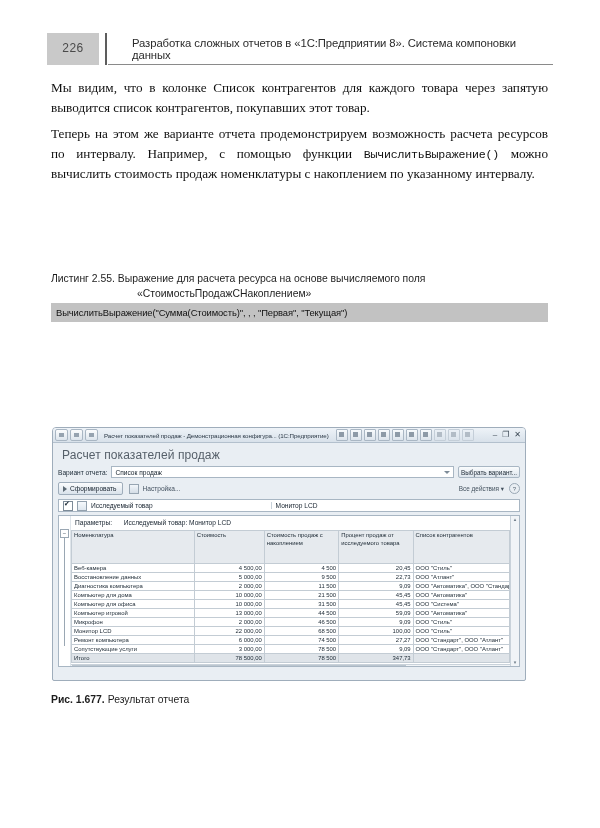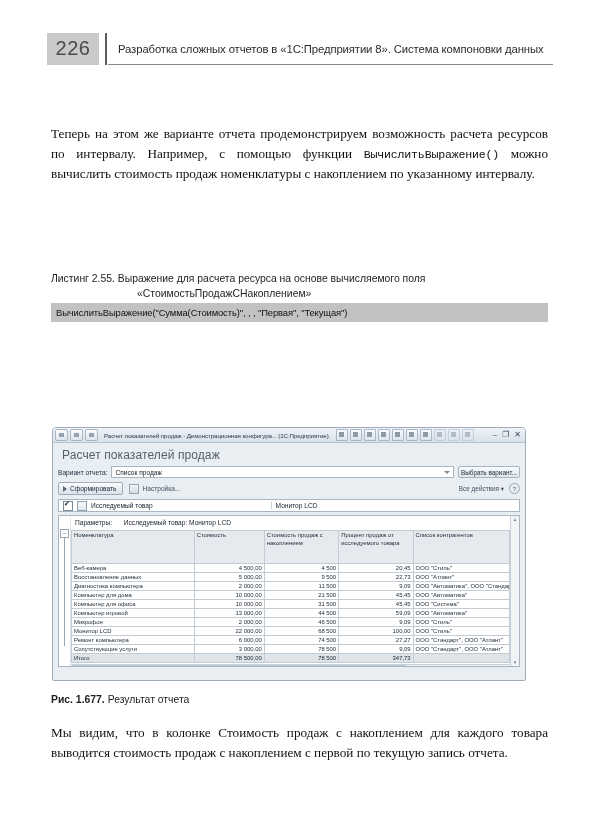--- a/index.html
+++ b/index.html
@@ -31,40 +31,40 @@
     width: 506px;
     height: 32px;
     display: flex;
     align-items: stretch;
   }
   .page-number {
     width: 52px;
     background: #c9c9c9;
     color: #4a4a4a;
     font-family: "Liberation Sans", sans-serif;
-    font-size: 20px;
+    font-size: 12px;
     letter-spacing: 0.5px;
     display: flex;
     align-items: center;
     justify-content: center;
     padding-bottom: 2px;
   }
   .header-rule {
     width: 2px;
     background: #5d5d5d;
     margin-left: 6px;
   }
   .header-title {
     flex: 1;
     font-family: "Liberation Sans", sans-serif;
     font-size: 11.3px;
     color: #2b2b2b;
     display: flex;
     align-items: center;
-    padding-left: 11px;
+    padding-left: 25px;
     letter-spacing: -0.1px;
   }
   .header-underline {
     position: absolute;
     left: 108px;
     top: 64px;
     width: 445px;
     height: 1px;
     background: #8a8a8a;
   }
@@ -498,20 +498,21 @@
 
 <div class="page">
 
   <div class="header">
     <div class="page-number">226</div>
     <div class="header-rule"></div>
     <div class="header-title">Разработка сложных отчетов в «1С:Предприятии 8». Система компоновки данных</div>
   </div>
   <div class="header-underline"></div>
 
+  <div class="para p1">Мы видим, что в колонке Список контрагентов для каждого товара через запятую выводится список контрагентов, покупавших этот товар.</div>
 
   <div class="para p2"><span>Теперь на этом же варианте отчета продемонстрируем возможность расчета ресурсов по интервалу. Например, с помощью функции </span><span class="mono">ВычислитьВыражение()</span><span> можно вычислить стоимость продаж номенклатуры с накоплением по указанному интервалу.</span></div>
 
 
   <div class="listing-caption">
     <b>Листинг 2.55.</b>
     <span>Выражение для расчета ресурса на основе вычисляемого поля</span>
     <span class="line2">«СтоимостьПродажСНакоплением»</span>
   </div>
 
@@ -697,15 +698,14 @@
         </div>
       </div>
     </div>
   </div>
 
   <div class="fig-caption">
     <b>Рис. 1.677.</b>
     <span>Результат отчета</span>
   </div>
 
-  <div class="para p6">Мы видим, что в колонке Стоимость продаж с накоплением для каждого товара выводится стоимость продаж с накоплением с первой по текущую запись отчета.</div>
 
 </div>
 
 </body></html>

